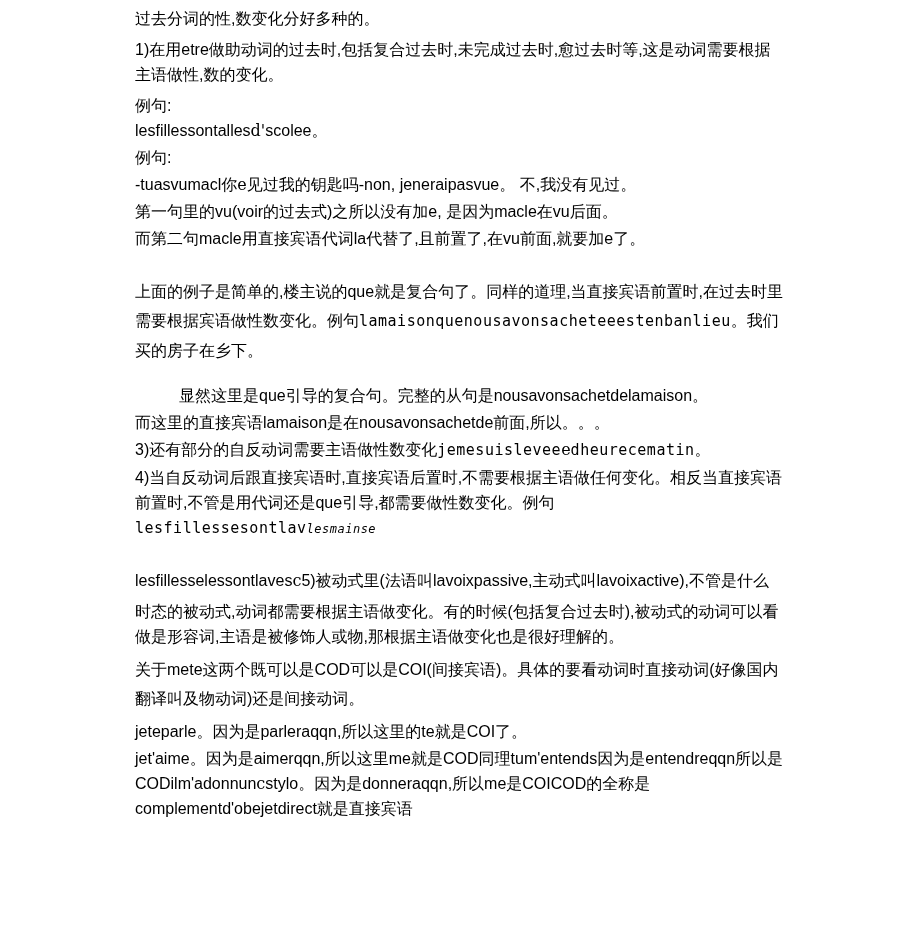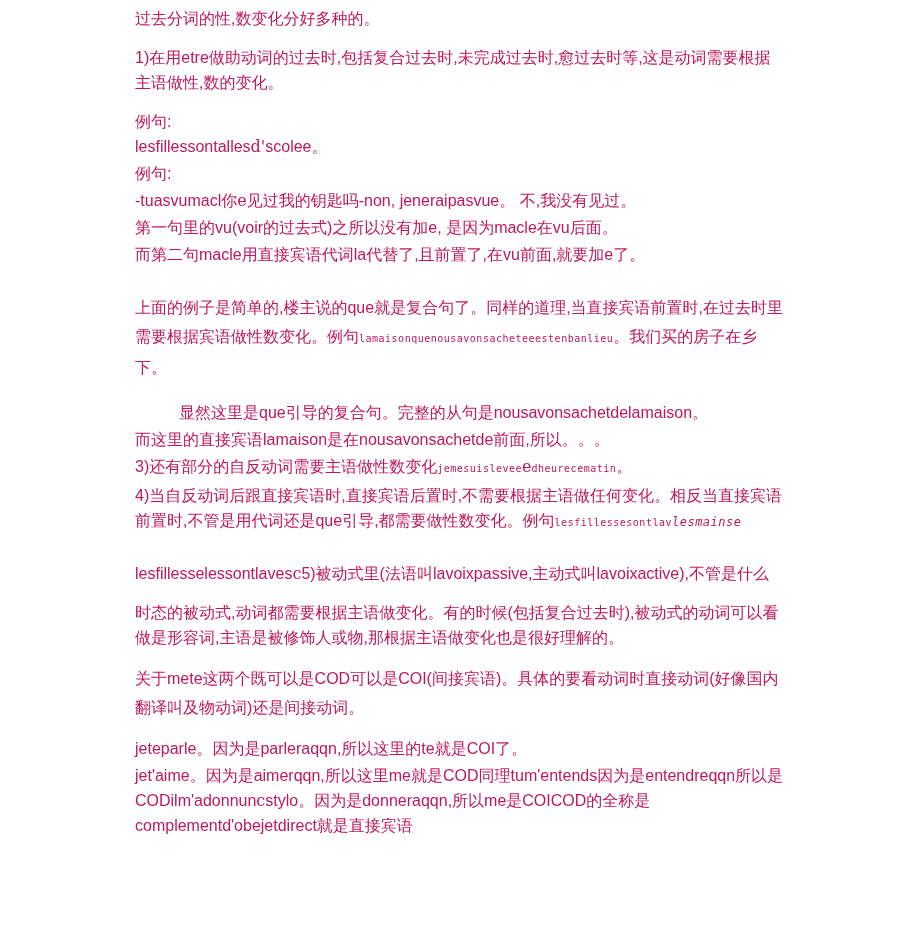--- a/index.html
+++ b/index.html
@@ -12,33 +12,33 @@
     min-height: 948px;
   }
   .doc {
     box-sizing: border-box;
     width: 920px;
     min-height: 948px;
     padding: 6px 134px 20px 135px;
     font-family: "Liberation Sans", "DejaVu Sans", sans-serif;
     font-size: 16px;
     line-height: 25px;
-    color: #be185d;
+    color: #000000;
     text-align: left;
     word-break: break-word;
   }
   .para { margin: 0; }
   .mt-xs { margin-top: 2px; }
-  .mt-sm { margin-top: 14px; }
+  .mt-sm { margin-top: 6px; }
   .mt-md { margin-top: 18px; margin-left: 44px; }
   .mt-lg { margin-top: 26px; }
   .loose { line-height: 29px; }
   .f-mono {
     font-family: "DejaVu Sans Mono", "Liberation Mono", monospace;
-    font-size: 10px;
+    font-size: 15px;
     letter-spacing: 0.5px;
   }
   .f-serif {
     font-family: "DejaVu Serif", "Liberation Serif", serif;
   }
   .sz-sm {
     font-size: 12px;
     letter-spacing: 0.5px;
     font-style: italic;
   }

